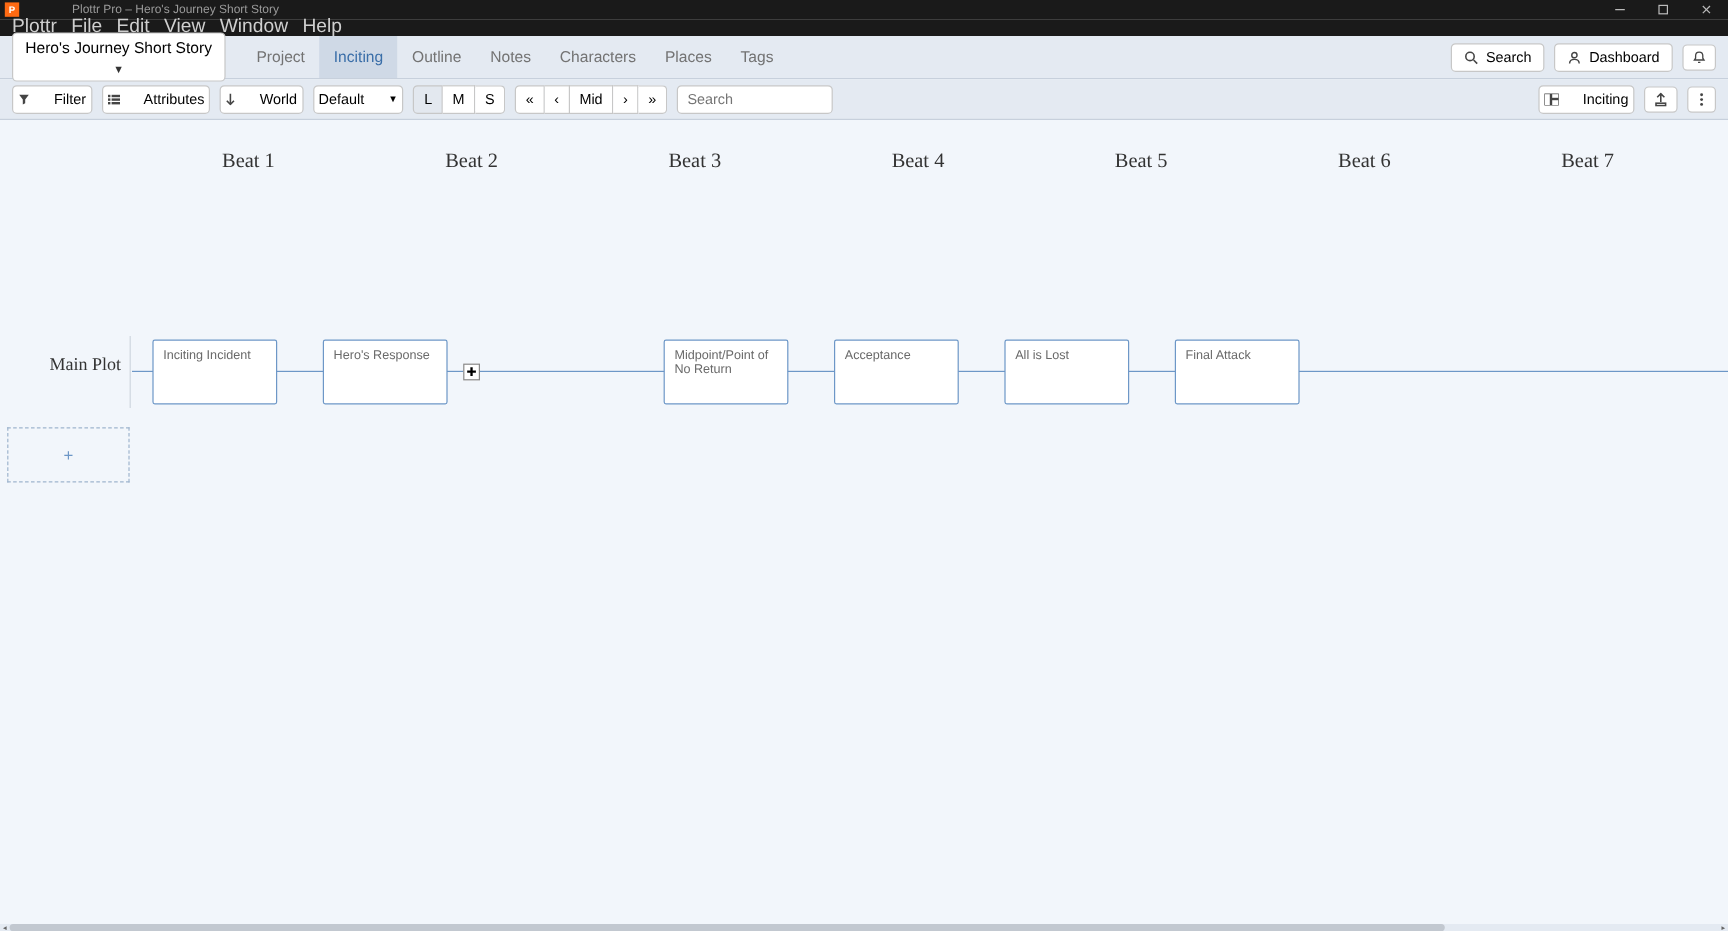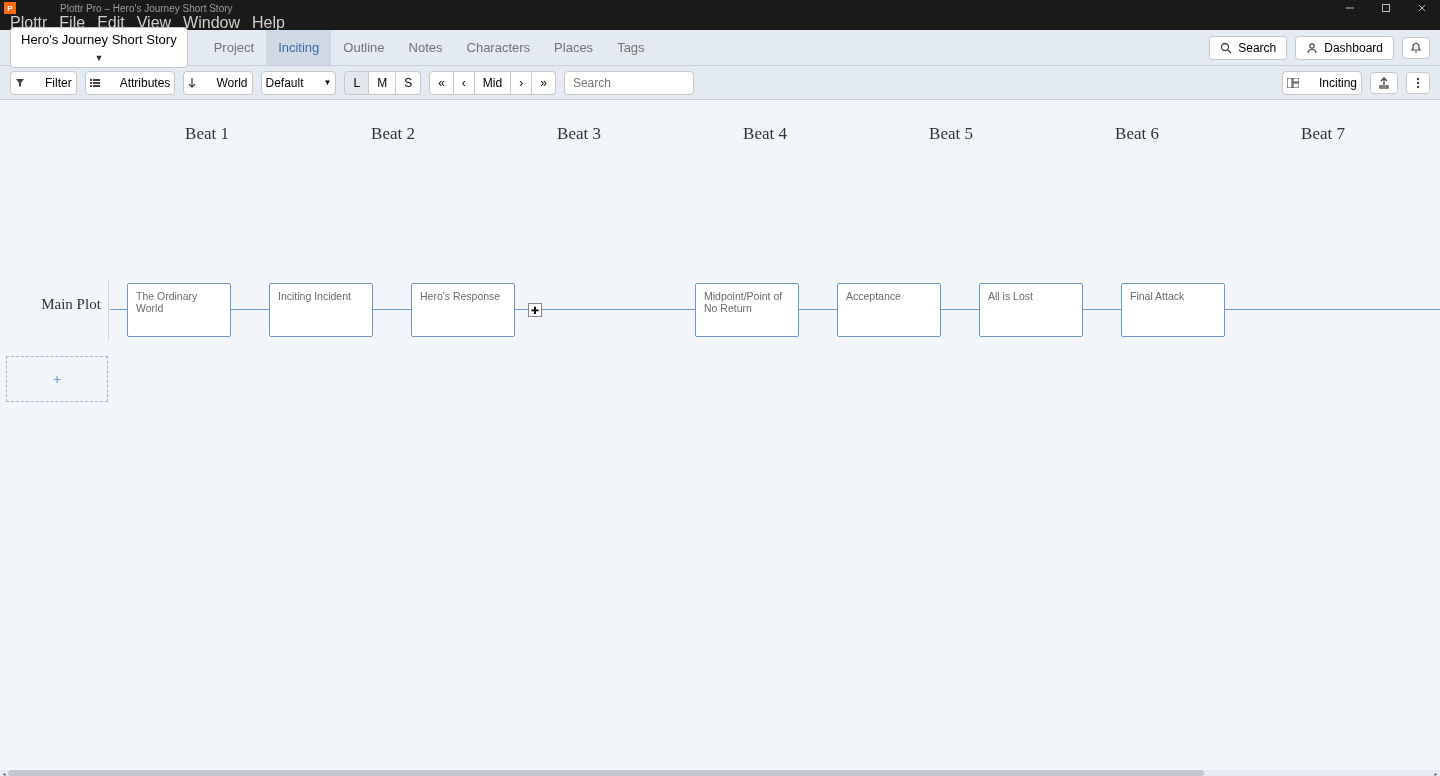--- a/index.html
+++ b/index.html
@@ -233,23 +233,20 @@
 
   <div class="vline"></div>
   <div class="connector"></div>
 
   <div class="track-row" style="top:196px;">
     <div class="track-label">Main Plot</div>
   </div>
 
   <div class="cards-row">
     <div class="card-slot">
-        <div class="card">The Ordinary World</div>
-      </div>
-    <div class="card-slot">
         <div class="card">Inciting Incident</div>
       </div>
     <div class="card-slot">
         <div class="card">Hero's Response</div>
       </div>
     <div class="card-slot">
       <div class="card-add">
           <span>✚</span>
         </div>
     </div>

